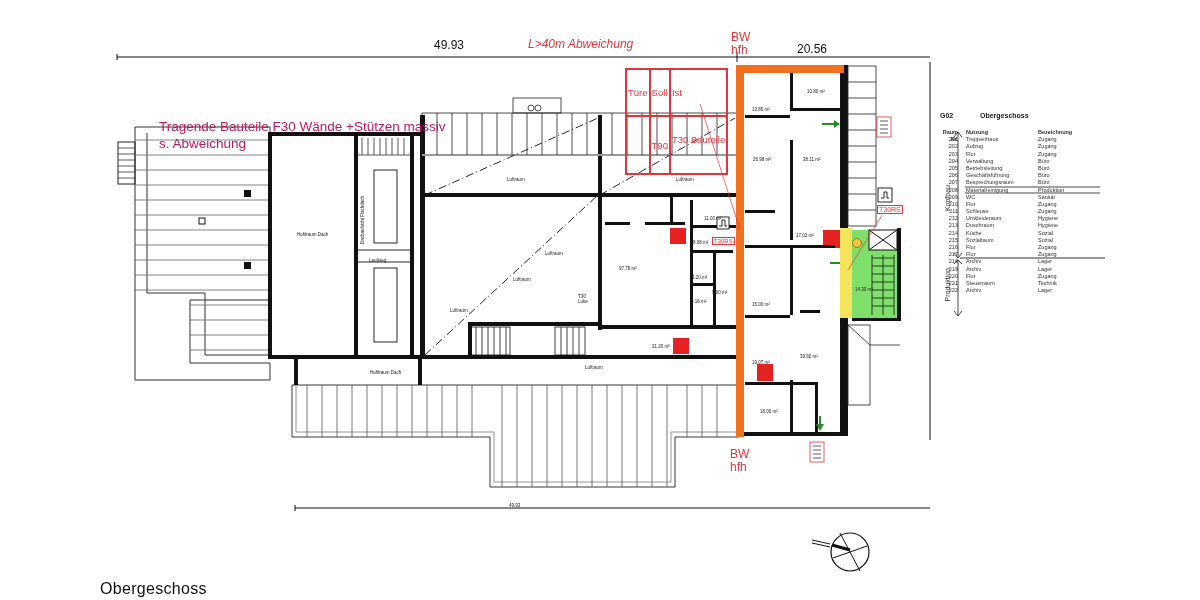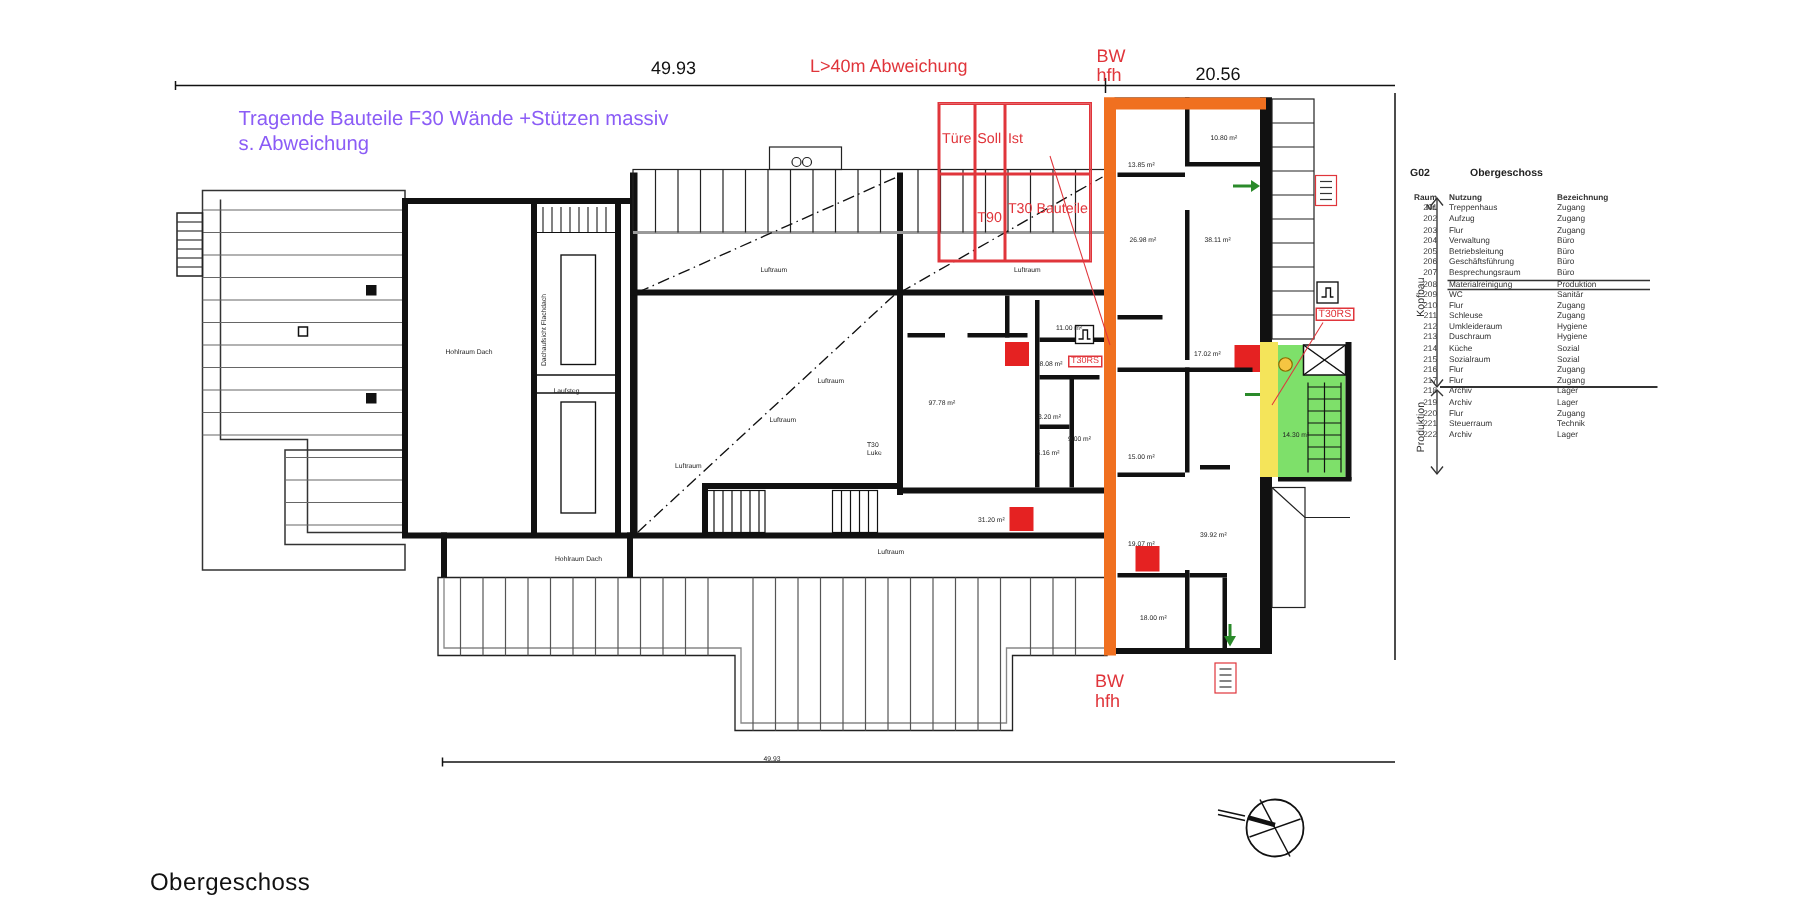--- a/index.html
+++ b/index.html
@@ -1,20 +1,20 @@
 <!DOCTYPE html>
 <html><head>
 <meta charset="utf-8">
 <style>
   html,body{margin:0;padding:0;background:#fff;}
   body{width:1200px;height:600px;position:relative;overflow:hidden;font-family:"Liberation Sans",sans-serif;}
   .abs{position:absolute;}
   .red{color:#e0353b;}
   .dim{font-size:12px;color:#111;}
-  .note{font-size:13.5px;line-height:17px;color:#8b5cf6;}
+  .note{font-size:13.5px;line-height:17px;color:#be185d;margin-top:48px;}
   .tiny{font-size:4.5px;color:#222;}
   .legend{position:absolute;left:940px;top:112px;width:175px;font-size:5.5px;color:#333;}
   .legend .hdr{font-weight:bold;font-size:7px;color:#222;}
   .legend .row{display:flex;height:7.2px;line-height:7.2px;}
   .legend .c1{width:18px;text-align:right;padding-right:8px;}
   .legend .c2{width:72px;}
   .legend .c3{width:50px;}
   .title{position:absolute;left:100px;top:580px;font-size:16px;color:#111;letter-spacing:0.3px;}
   .doortab{position:absolute;left:625px;top:68px;border:1px solid #e0353b;font-size:9.5px;color:#e0353b;}
   .doortab td{border:1px solid #e0353b;padding:17px 1px;height:11px;}
@@ -326,21 +326,21 @@
     <line x1="965" y1="187" x2="1100" y2="187"></line>
     <line x1="965" y1="193" x2="1100" y2="193"></line>
     <line x1="960" y1="258" x2="1105" y2="258" stroke-width="1.2"></line>
   </g>
 </svg>
 
 <div class="abs dim" style="left:434px;top:38px;">49.93</div>
 <div class="abs dim" style="left:797px;top:42px;">20.56</div>
 <div class="abs tiny" style="left:509px;top:503px;">49.93</div>
 
-<div class="abs red" style="left:540px;top:37px;font-size:12px;">L&gt;40m Abweichung</div>
+<div class="abs red" style="left:528px;top:37px;font-size:12px;font-style:italic;">L&gt;40m Abweichung</div>
 
 <div class="abs note" style="left:159px;top:70px;">
   <div>Tragende Bauteile F30 Wände +Stützen massiv</div>
   <div>s. Abweichung</div>
 </div>
 
 <div class="abs red" style="left:731px;top:31px;font-size:12px;line-height:13px;">
   <div>BW</div>
   <div>hfh</div>
 </div>

